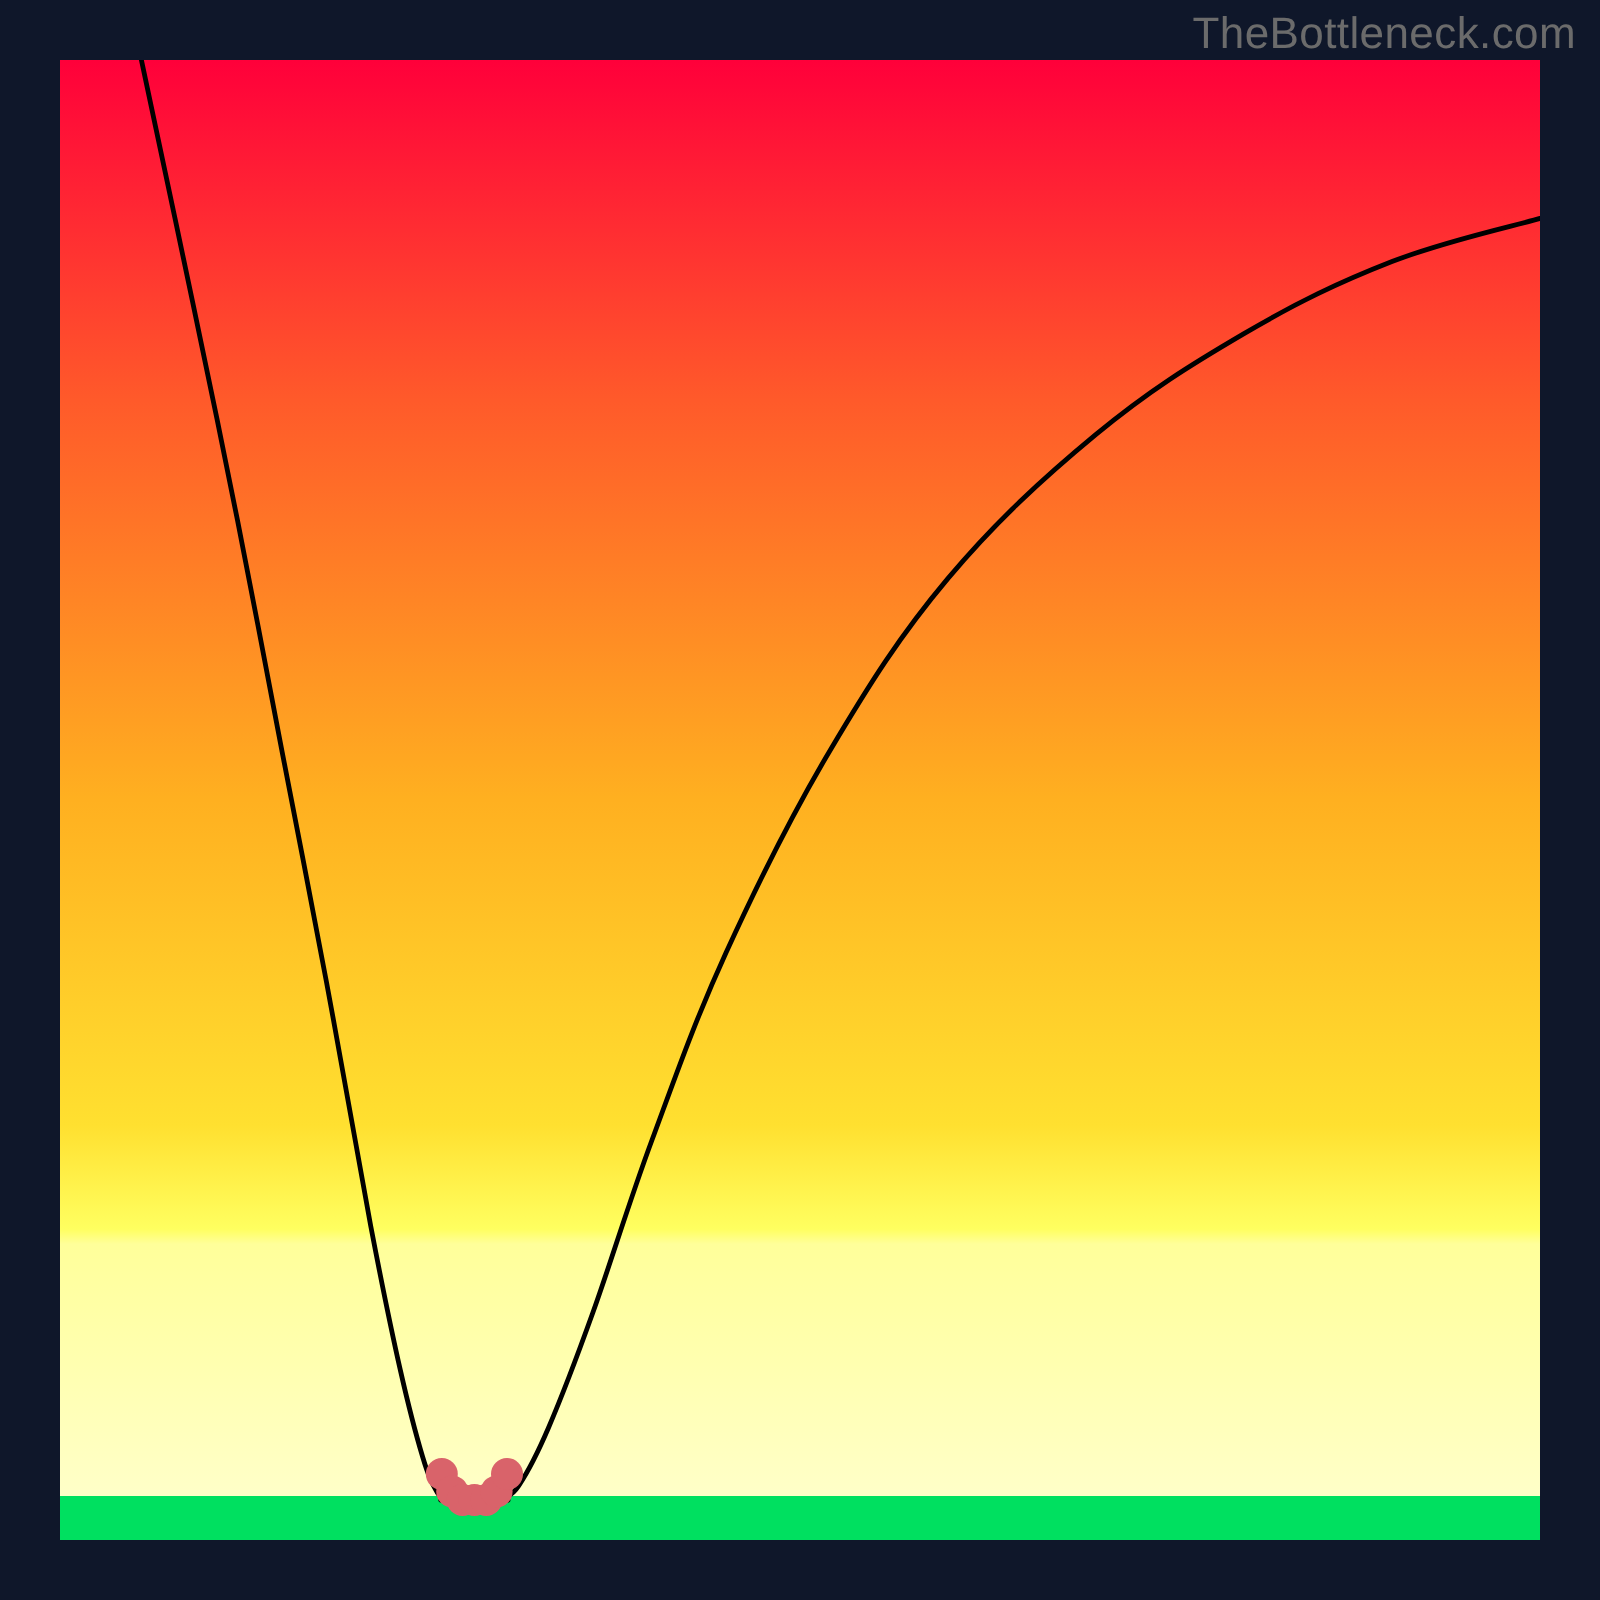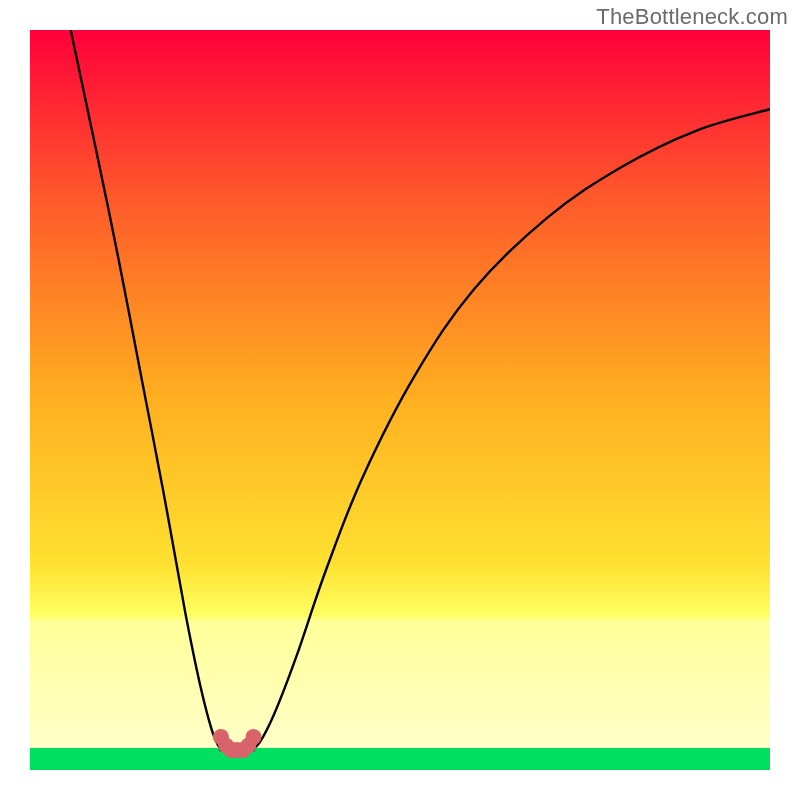--- a/index.html
+++ b/index.html
@@ -10,21 +10,21 @@
     background: #000000;
     overflow: hidden;
     font-family: Arial, Helvetica, sans-serif;
   }
   .frame {
     position: absolute;
     left: 0;
     top: 0;
     width: 800px;
     height: 800px;
-    background: #ffffff;
+    background: #0f172a;
   }
   .watermark {
     position: absolute;
     top: 4px;
     right: 12px;
     color: #6b6b6b;
     font-size: 22px;
     font-weight: 500;
     letter-spacing: 0.2px;
     user-select: none;

